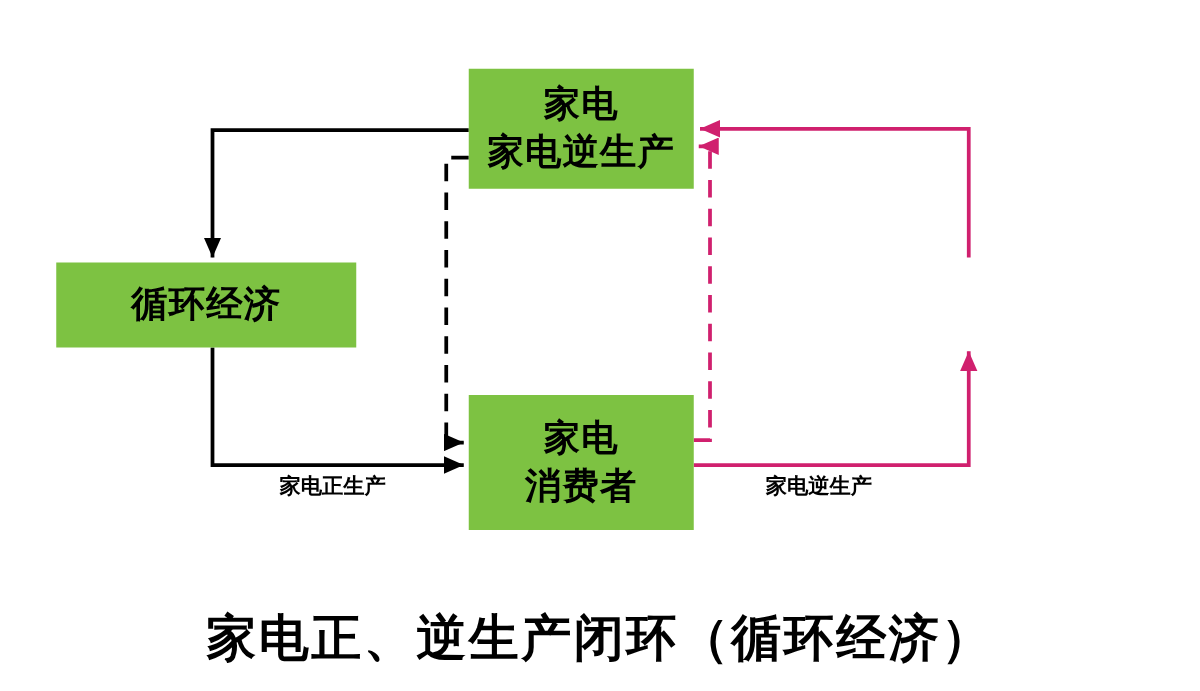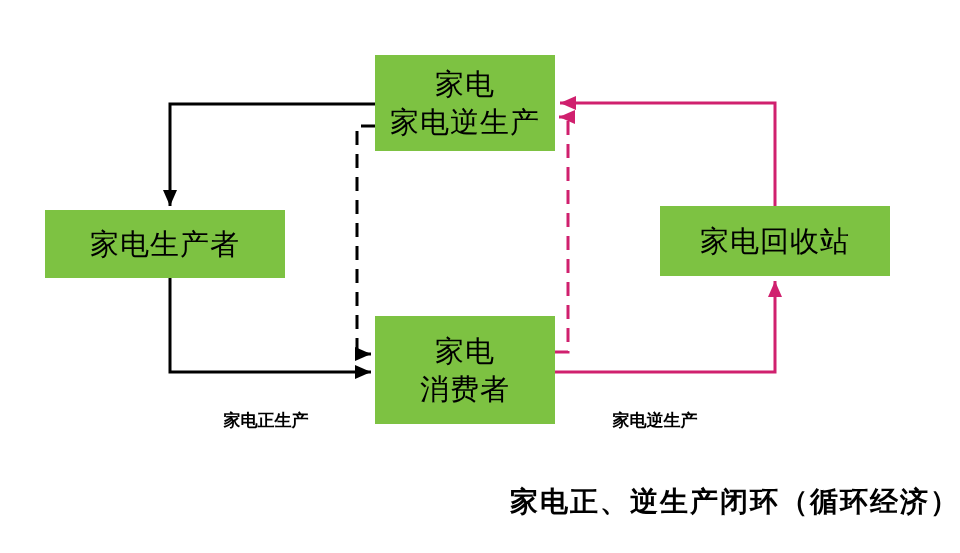--- a/index.html
+++ b/index.html
@@ -23,47 +23,46 @@
     width: 960px;
     height: 553px;
   }
   .node {
     position: absolute;
     background: var(--node-fill, #7dc242);
     display: flex;
     flex-direction: column;
     align-items: center;
     justify-content: center;
-    font-weight: normal;
+    font-weight: bold;
     font-size: 29px;
     line-height: 1.32;
     text-align: center;
     letter-spacing: 1px;
   }
   .node-enterprise { left: 375px; top: 55px;  width: 180px; height: 96px; }
   .node-producer   { left: 45px;  top: 210px; width: 240px; height: 68px; }
   .node-station    { left: 660px; top: 206px; width: 230px; height: 70px; }
   .node-consumer   { left: 375px; top: 316px; width: 180px; height: 108px; }
   .edge-label {
     position: absolute;
     font-weight: bold;
     font-size: 17px;
     text-align: center;
     white-space: nowrap;
-    margin-top: 32px;
   }
   .edge-label-forward { left: 196px; top: 377px; width: 140px; }
   .edge-label-reverse { left: 585px; top: 377px; width: 140px; font-family: Liberation Serif, serif; }
   .diagram-title {
     position: absolute;
     left: 0;
     right: 0;
     top: 483px;
-    text-align: right;
-    font-size: 28px;
+    text-align: center;
+    font-size: 40px;
     font-weight: bold;
     letter-spacing: 2px;
   }
 </style>
 </head>
 <body>
 
 <div class="canvas">
 
   <svg class="arrows-layer" width="960" height="553" viewBox="0 0 960 553" xmlns="http://www.w3.org/2000/svg">
@@ -88,26 +87,23 @@
 
     <path d="M 775 206 L 775 103 L 560 103" fill="none" stroke-width="3" marker-end="url(#arrow-pink)" stroke="#d0206e"></path>
   </svg>
 
   <div class="node node-enterprise">
     <span>家电</span>
     <span>家电逆生产</span>
   </div>
 
   <div class="node node-producer">
-    <span>家电生产者</span>
+    <span>循环经济</span>
   </div>
 
-  <div class="node node-station">
-    <span>家电回收站</span>
-  </div>
 
   <div class="node node-consumer">
     <span>家电</span>
     <span>消费者</span>
   </div>
 
   <div class="edge-label edge-label-forward">家电正生产</div>
 
   <div class="edge-label edge-label-reverse">家电逆生产</div>
 

